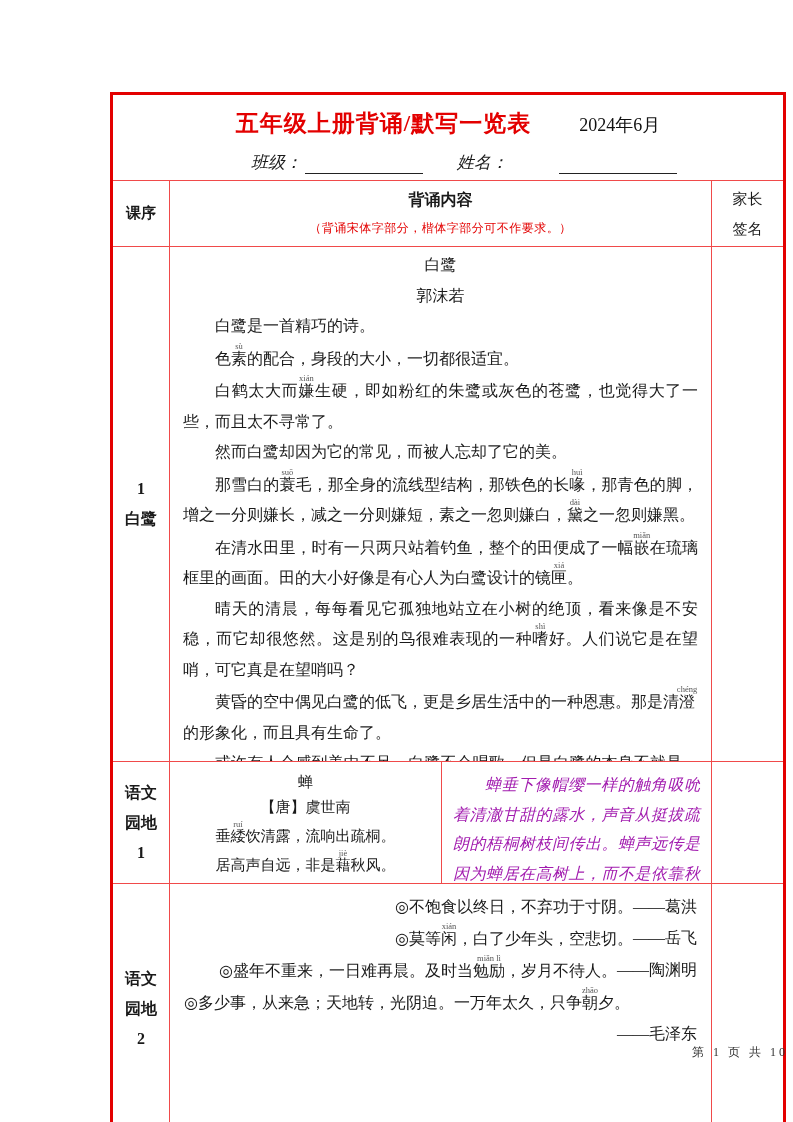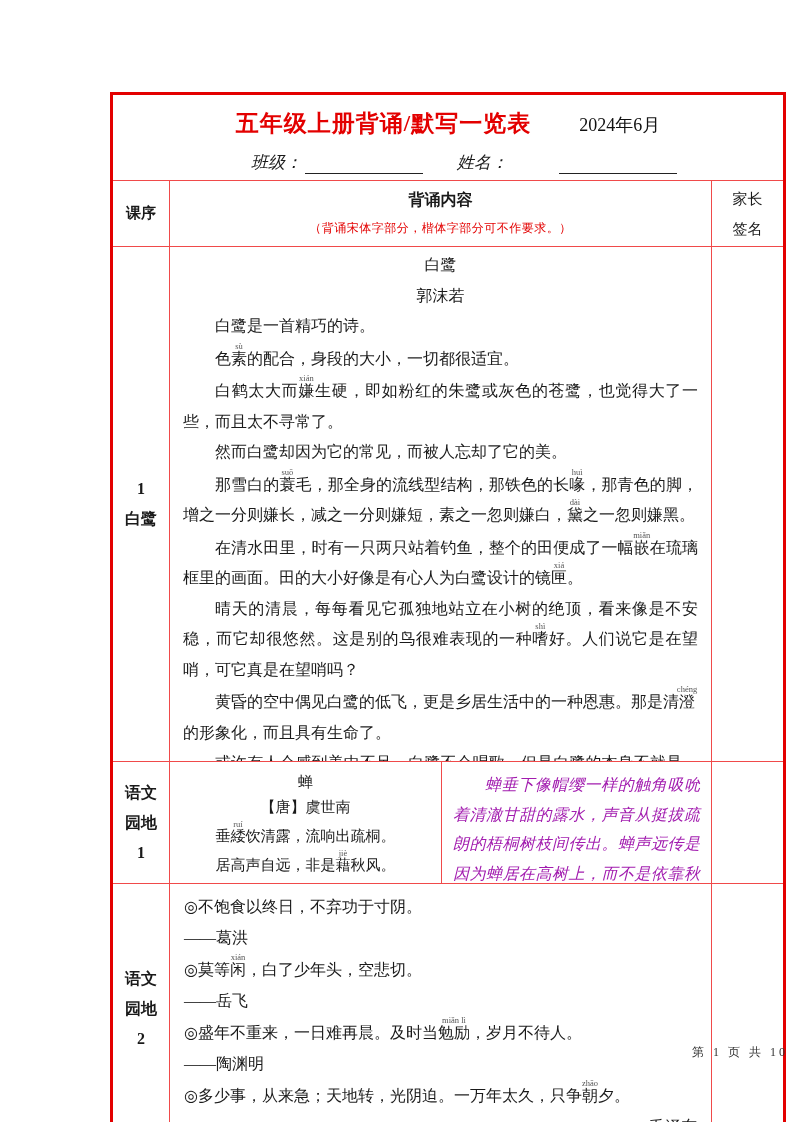--- a/index.html
+++ b/index.html
@@ -46,21 +46,21 @@
   
   .split-cell { display:grid; grid-template-columns:272px 1fr; padding:0; }
   .verse-box { border-right:1px solid #f04a4a; text-align:center; font-size:15px;
     line-height:26px; padding-top:8px; }
   .verse-box .v-title { line-height:24px; }
   .explain-box { font-style:italic; font-size:16px; line-height:29.5px;
     padding:8px 11px 0 11px; text-indent:2em; text-align:justify; color:#a21caf; }
 
   
   .quotes-cell { padding:7px 14px 0 14px; font-size:16px; line-height:31px; }
-  .quote-line { display:flex; justify-content:flex-end;flex-direction:column; }
+  .quote-line { display:flex; justify-content:flex-end; }
   .quote-author-own { text-align:right; }
 
   
   .page-footer { position:absolute; left:16px; top:1044px; width:100%;
     text-align:right; font-size:12px; letter-spacing:3px; color:#333; }
 </style>
 </head>
 <body>
 
 <div class="sheet">

